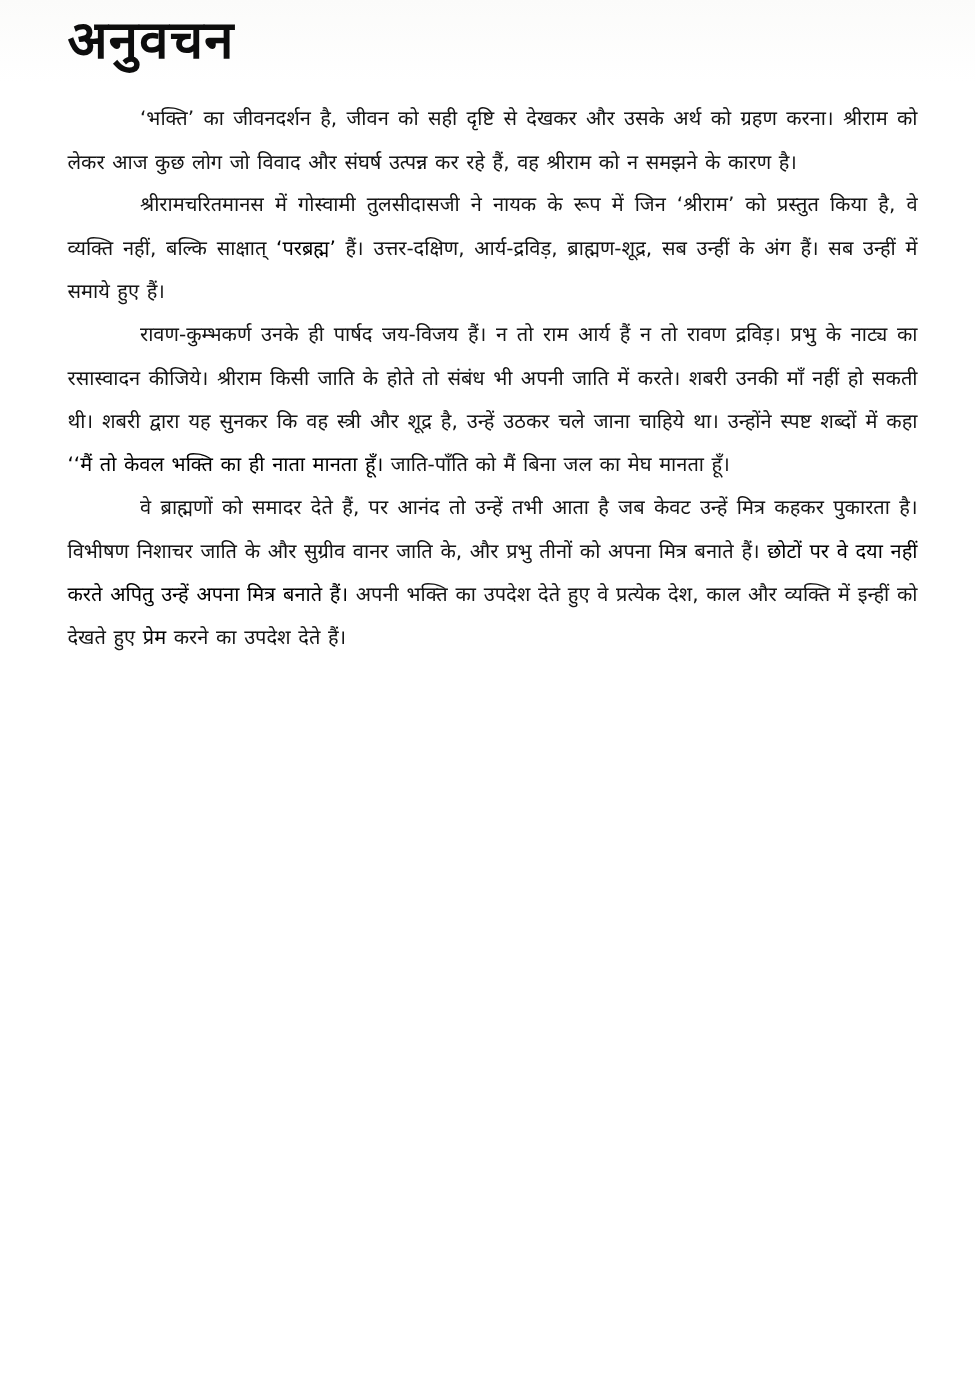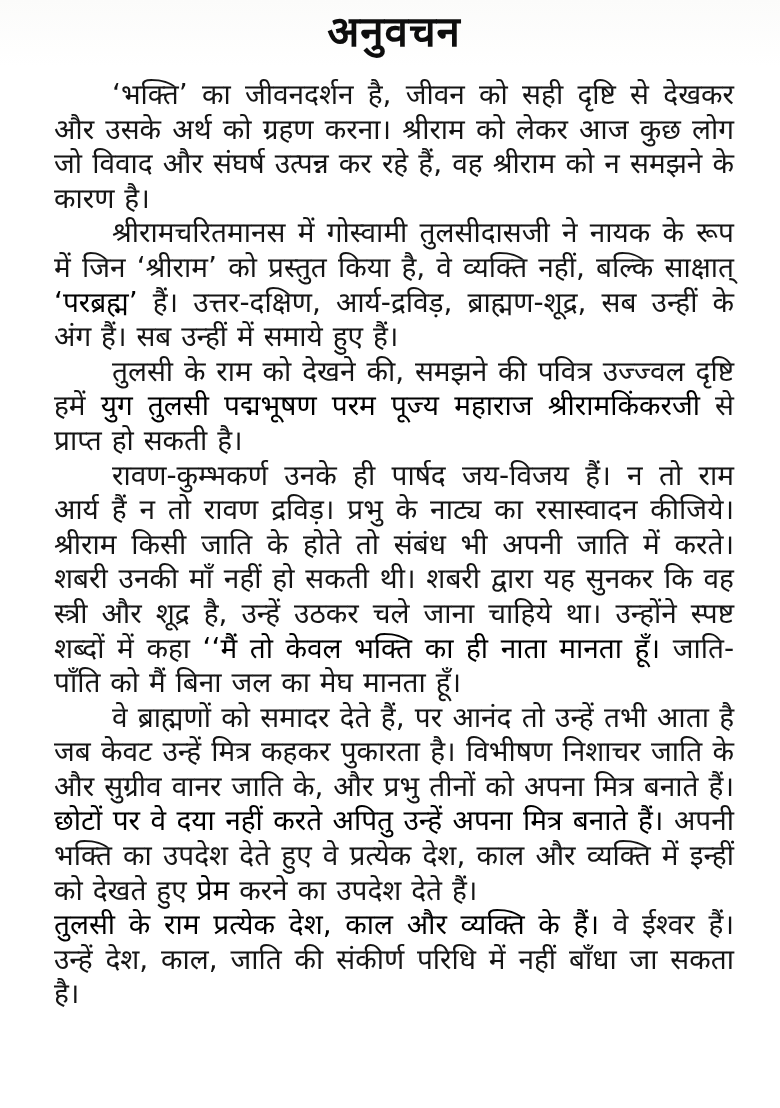--- a/index.html
+++ b/index.html
@@ -14,33 +14,33 @@
     height: 1108px;
     margin: 0 auto;
     padding: 4px 46px 0 54px;
     overflow: hidden;
     background: linear-gradient(180deg, #fbfbfa 0%, #ffffff 6%, #ffffff 100%);
     color: #121212;
     font-family: "DejaVu Sans", "Liberation Sans", sans-serif;
   }
   .page-title {
     margin: 2px 0 20px 0;
-    text-align: center;
+    text-align: left;
     font-size: 42px;
     line-height: 52px;
     font-weight: 700;
     letter-spacing: 1px;
     color: #0d0d0d;
   }
   .body-text {
     width: 100%;
   }
   .para {
     margin: 0;
-    font-size: 28px;
+    font-size: 16px;
     line-height: 34.6px;
     text-align: justify;
     word-spacing: 1px;
     color: #151515;
   }
   .para.indent {
     text-indent: 58px;
   }
   .para span.b {
     font-weight: 400;
@@ -48,18 +48,16 @@
   }
 </style>
 </head>
 <body>
 
 <div class="page">
   <h1 class="page-title">अनुवचन</h1>
   <div class="body-text">
     <p class="para indent"><span>‘भक्ति’ का जीवनदर्शन है, जीवन को सही दृष्टि से देखकर और उसके अर्थ को ग्रहण करना। श्रीराम को लेकर आज कुछ लोग जो विवाद और संघर्ष उत्पन्न कर रहे हैं, वह श्रीराम को न समझने के कारण है।</span></p>
     <p class="para indent"><span>श्रीरामचरितमानस में गोस्वामी तुलसीदासजी ने नायक के रूप में जिन ‘श्रीराम’ को प्रस्तुत किया है, वे व्यक्ति नहीं, बल्कि साक्षात् </span><span class="b">‘परब्रह्म’</span><span> हैं। उत्तर-दक्षिण, आर्य-द्रविड़, ब्राह्मण-शूद्र, सब उन्हीं के अंग हैं। सब उन्हीं में समाये हुए हैं।</span></p>
-    <p class="para indent"><span>तुलसी के राम को देखने की, समझने की पवित्र उज्ज्वल दृष्टि हमें </span><span class="b">युग तुलसी पद्मभूषण परम पूज्य महाराज श्रीरामकिंकरजी</span><span> से प्राप्त हो सकती है।</span></p>
     <p class="para indent"><span>रावण-कुम्भकर्ण उनके ही पार्षद जय-विजय हैं। न तो राम आर्य हैं न तो रावण द्रविड़। प्रभु के नाट्य का रसास्वादन कीजिये। श्रीराम किसी जाति के होते तो संबंध भी अपनी जाति में करते। शबरी उनकी माँ नहीं हो सकती थी। शबरी द्वारा यह सुनकर कि वह स्त्री और शूद्र है, उन्हें उठकर चले जाना चाहिये था। उन्होंने स्पष्ट शब्दों में कहा </span><span class="b">‘‘मैं तो केवल भक्ति का ही नाता मानता हूँ।</span><span> जाति-पाँति को मैं बिना जल का मेघ मानता हूँ।</span></p>
     <p class="para indent"><span>वे ब्राह्मणों को समादर देते हैं, पर आनंद तो उन्हें तभी आता है जब केवट उन्हें मित्र कहकर पुकारता है। विभीषण निशाचर जाति के और सुग्रीव वानर जाति के, और प्रभु तीनों को अपना मित्र बनाते हैं। </span><span class="b">छोटों पर वे दया नहीं करते अपितु उन्हें अपना मित्र बनाते हैं।</span><span> अपनी भक्ति का उपदेश देते हुए वे प्रत्येक देश, काल और व्यक्ति में इन्हीं को देखते हुए </span><span class="b">प्रेम</span><span> करने का उपदेश देते हैं।</span></p>
-    <p class="para"><span class="b">तुलसी के राम प्रत्येक देश, काल और व्यक्ति के हैं।</span><span> वे ईश्वर हैं। उन्हें देश, काल, जाति की संकीर्ण परिधि में नहीं बाँधा जा सकता है।</span></p>
   </div>
 </div>
 
 </body></html>

